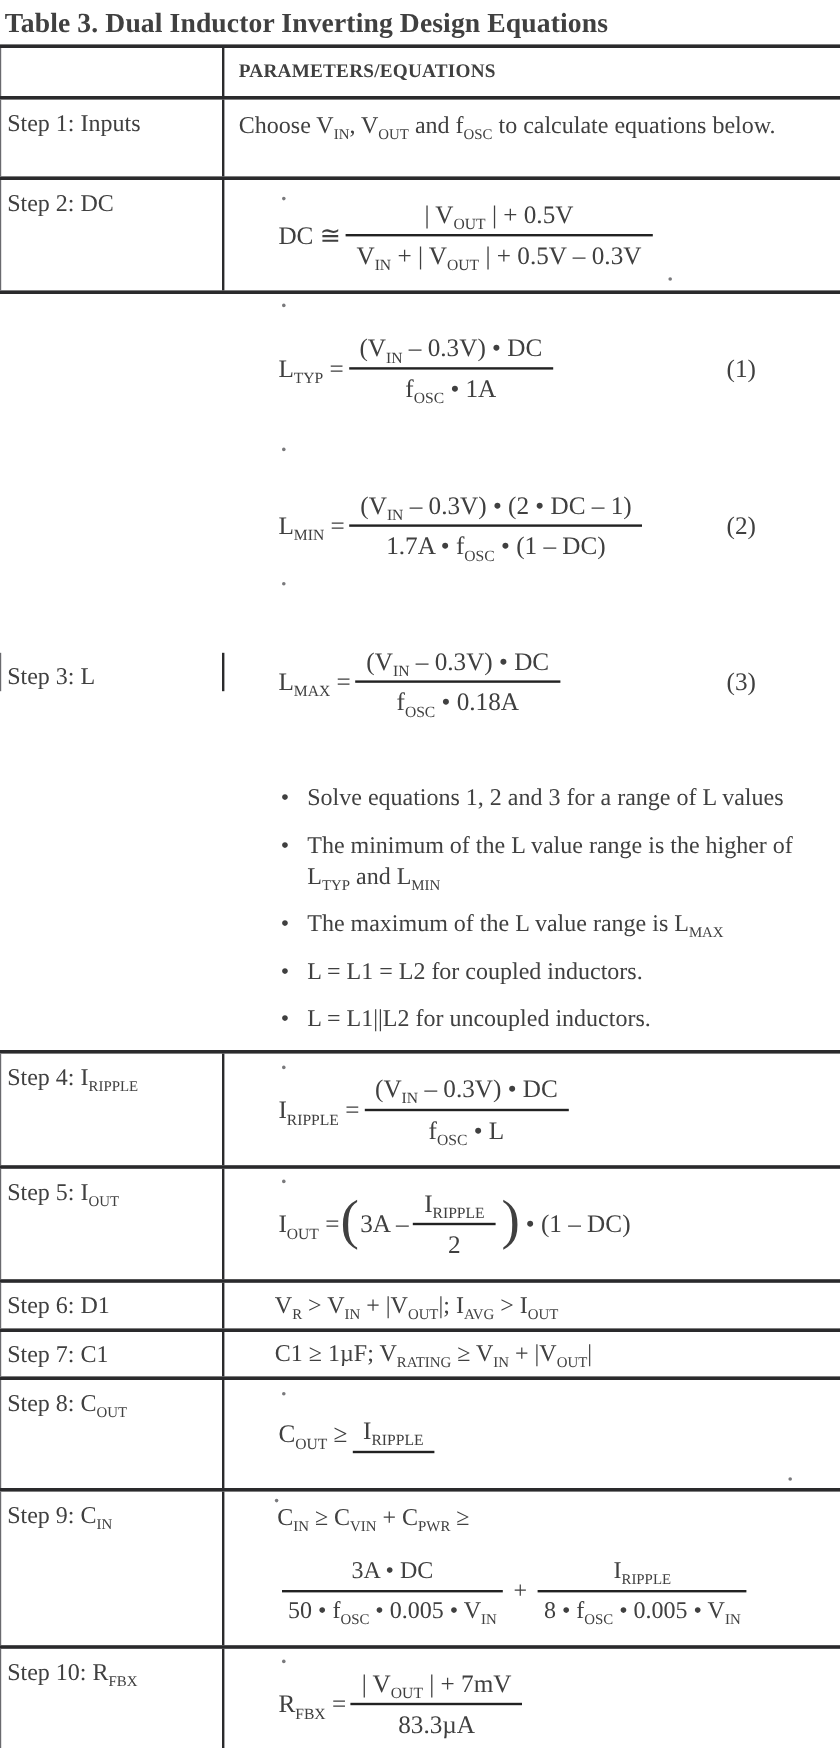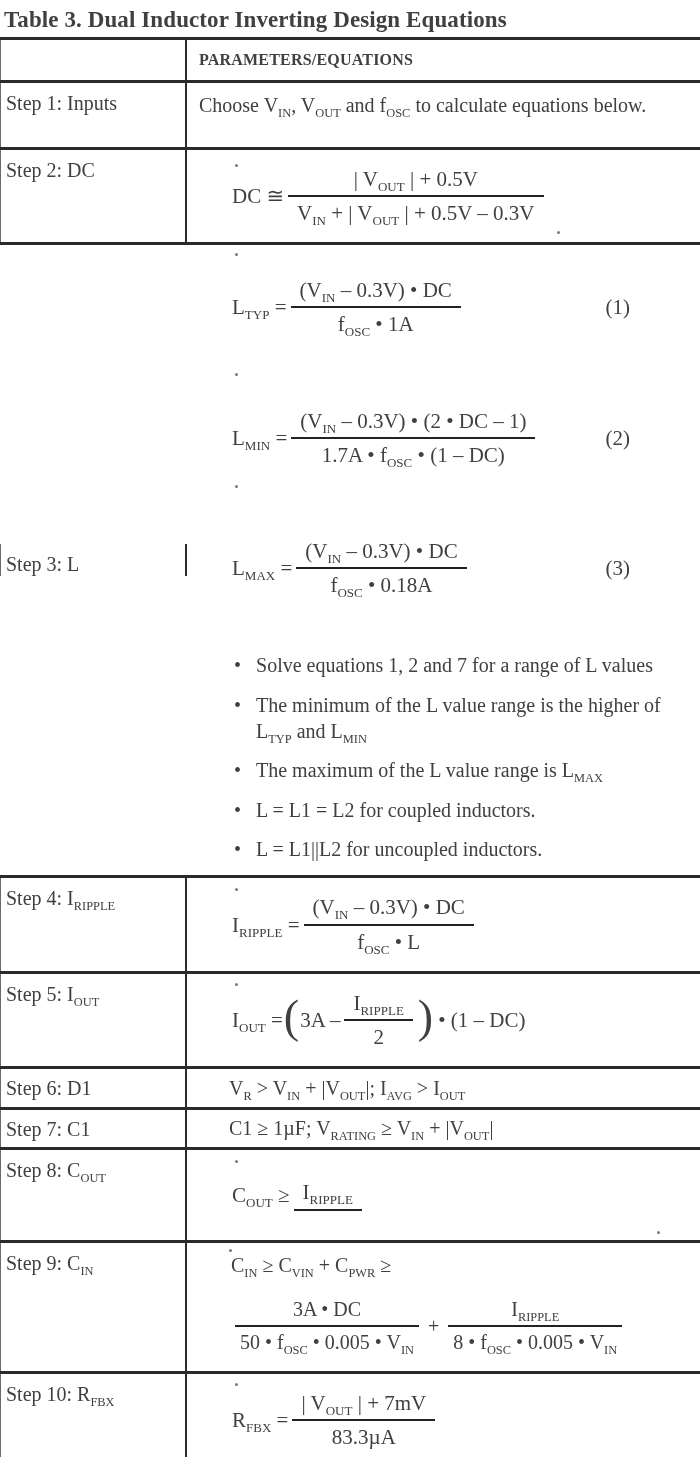--- a/index.html
+++ b/index.html
@@ -209,21 +209,21 @@
           <span class="frac">
             <span class="num">(V<sub>IN</sub> – 0.3V) • DC</span>
             <span class="den">f<sub>OSC</sub> • 0.18A</span>
           </span>
           <span class="eqnum">(3)</span>
         </div>
 
         <ul class="bullets">
           <li>
             <span class="dot">•</span>
-            <span>Solve equations 1, 2 and 7 for a range of L values</span>
+            <span>Solve equations 1, 2 and 3 for a range of L values</span>
           </li>
           <li>
             <span class="dot">•</span>
             <span>The minimum of the L value range is the higher of L<sub>TYP</sub> and L<sub>MIN</sub></span>
           </li>
           <li>
             <span class="dot">•</span>
             <span>The maximum of the L value range is L<sub>MAX</sub></span>
           </li>
           <li>

